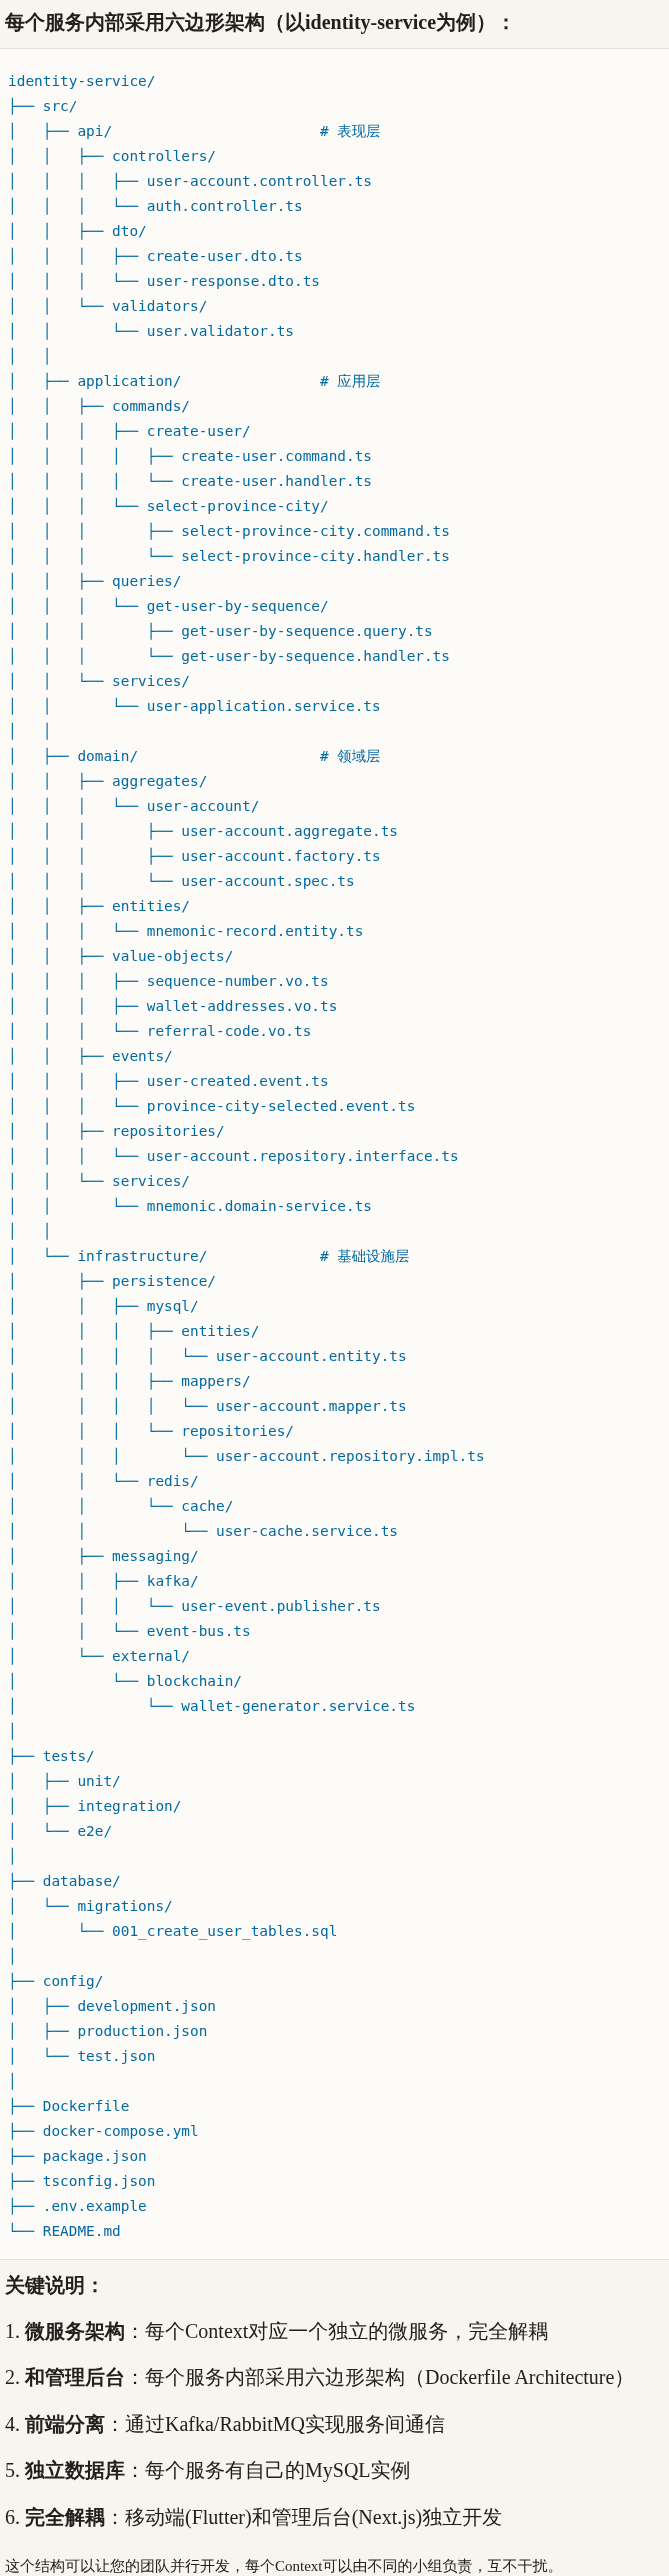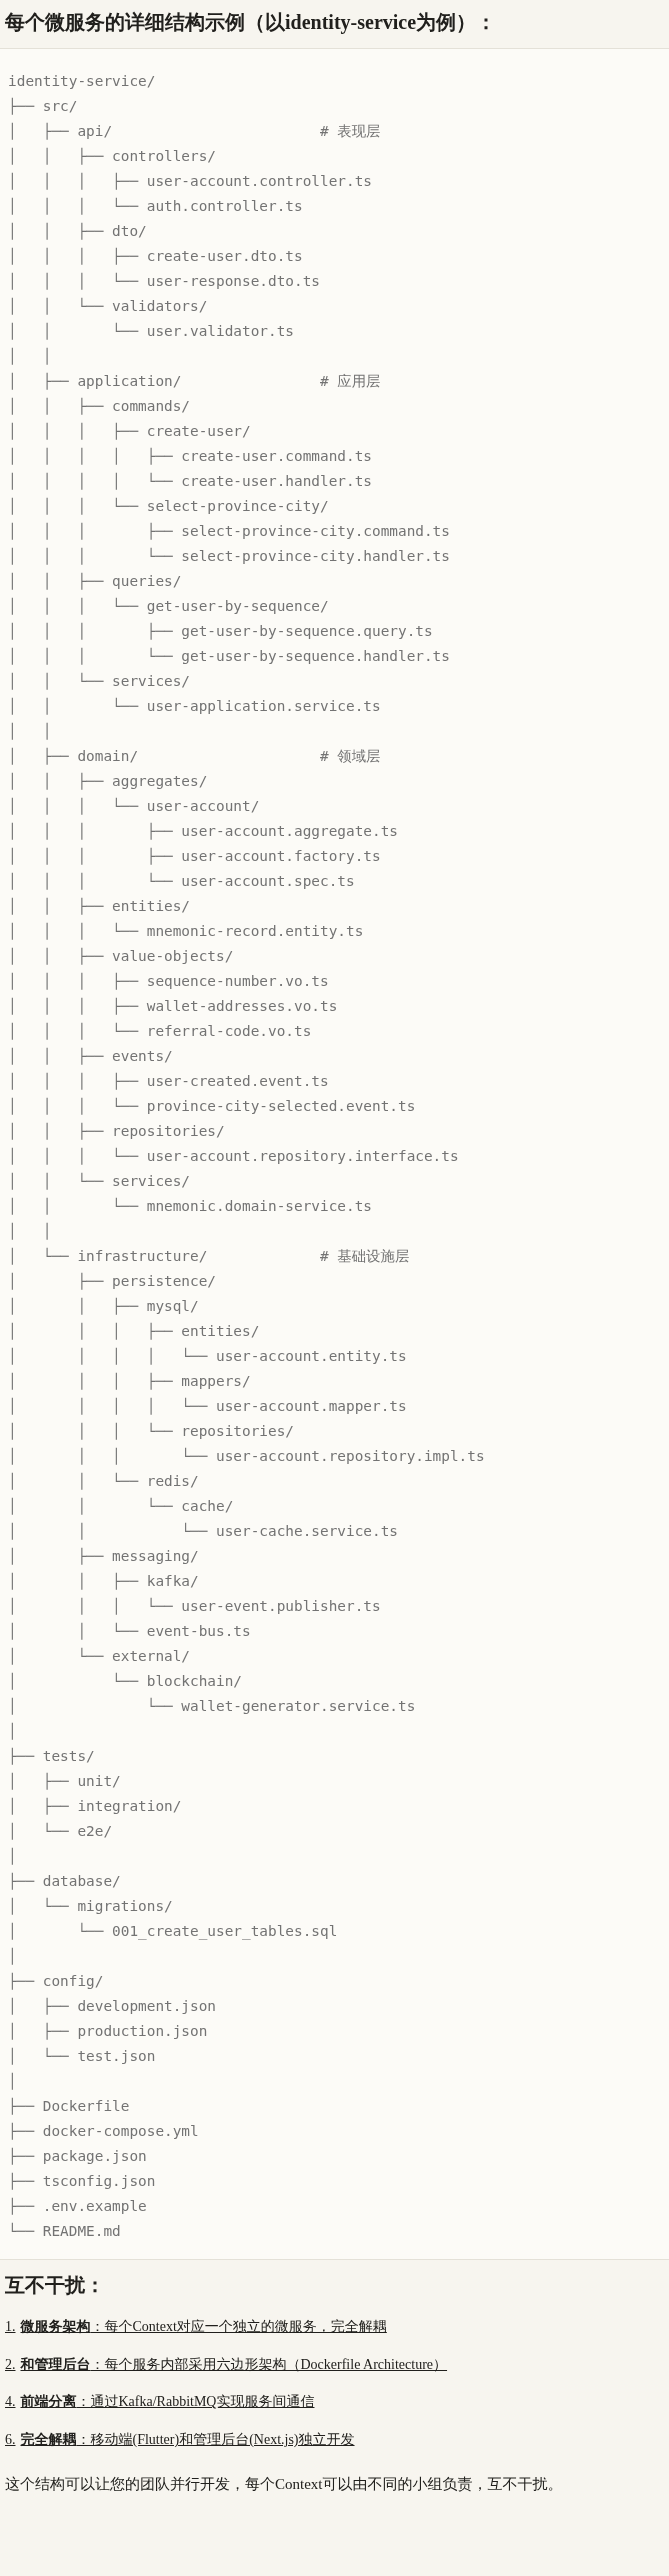--- a/index.html
+++ b/index.html
@@ -28,57 +28,56 @@
     background: #FCFBF7;
     border-top: 0.6px solid #E4E1D8;
     border-bottom: 0.6px solid #E4E1D8;
   }
   pre.tree {
     margin: 0;
     padding: 19.4px 7.5px 15.6px 8.1px;
     font-family: "DejaVu Sans Mono", monospace;
     font-size: 14.4px;
     line-height: 25px;
-    color: #737373;
+    color: #0369a1;
     white-space: pre;
     overflow: hidden;
   }
   .notes {
     padding: 0 5px;
   }
   .notes-heading {
     font-size: 20px;
     font-weight: 700;
     line-height: 1.35;
     margin: 12px 0 0 0;
   }
   .note-item {
-    font-size: 14px;
+    font-size: 20px;
     line-height: 1.45;
     margin-top: 17.5px;
-    text-decoration: underline;
   }
   .note-num {
     margin-right: 5px;
   }
   .note-term {
     font-weight: 700;
   }
   .closing {
     font-size: 15px;
     line-height: 1.45;
     margin: 24px 0 0 0;
   }
 </style>
 </head>
 <body>
 
 <div class="page">
 
-  <h2 class="title">每个微服务的详细结构示例（以identity-service为例）：</h2>
+  <h2 class="title">每个服务内部采用六边形架构（以identity-service为例）：</h2>
 
   <div class="codeblock">
     <pre class="tree">identity-service/
 ├── src/
 │   ├── api/                        # 表现层
 │   │   ├── controllers/
 │   │   │   ├── user-account.controller.ts
 │   │   │   └── auth.controller.ts
 │   │   ├── dto/
 │   │   │   ├── create-user.dto.ts
@@ -157,29 +156,30 @@
 │
 ├── Dockerfile
 ├── docker-compose.yml
 ├── package.json
 ├── tsconfig.json
 ├── .env.example
 └── README.md</pre>
   </div>
 
   <div class="notes">
-    <h2 class="notes-heading">互不干扰：</h2>
+    <h2 class="notes-heading">关键说明：</h2>
 
     <div class="note-item"><span class="note-num">1.</span><strong class="note-term">微服务架构</strong><span class="note-text">：每个Context对应一个独立的微服务，完全解耦</span></div>
 
     <div class="note-item"><span class="note-num">2.</span><strong class="note-term">和管理后台</strong><span class="note-text">：每个服务内部采用六边形架构（Dockerfile Architecture）</span></div>
 
 
     <div class="note-item"><span class="note-num">4.</span><strong class="note-term">前端分离</strong><span class="note-text">：通过Kafka/RabbitMQ实现服务间通信</span></div>
 
+    <div class="note-item"><span class="note-num">5.</span><strong class="note-term">独立数据库</strong><span class="note-text">：每个服务有自己的MySQL实例</span></div>
 
     <div class="note-item"><span class="note-num">6.</span><strong class="note-term">完全解耦</strong><span class="note-text">：移动端(Flutter)和管理后台(Next.js)独立开发</span></div>
 
     <p class="closing">这个结构可以让您的团队并行开发，每个Context可以由不同的小组负责，互不干扰。</p>
   </div>
 
 </div>
 
 
 </body></html>

